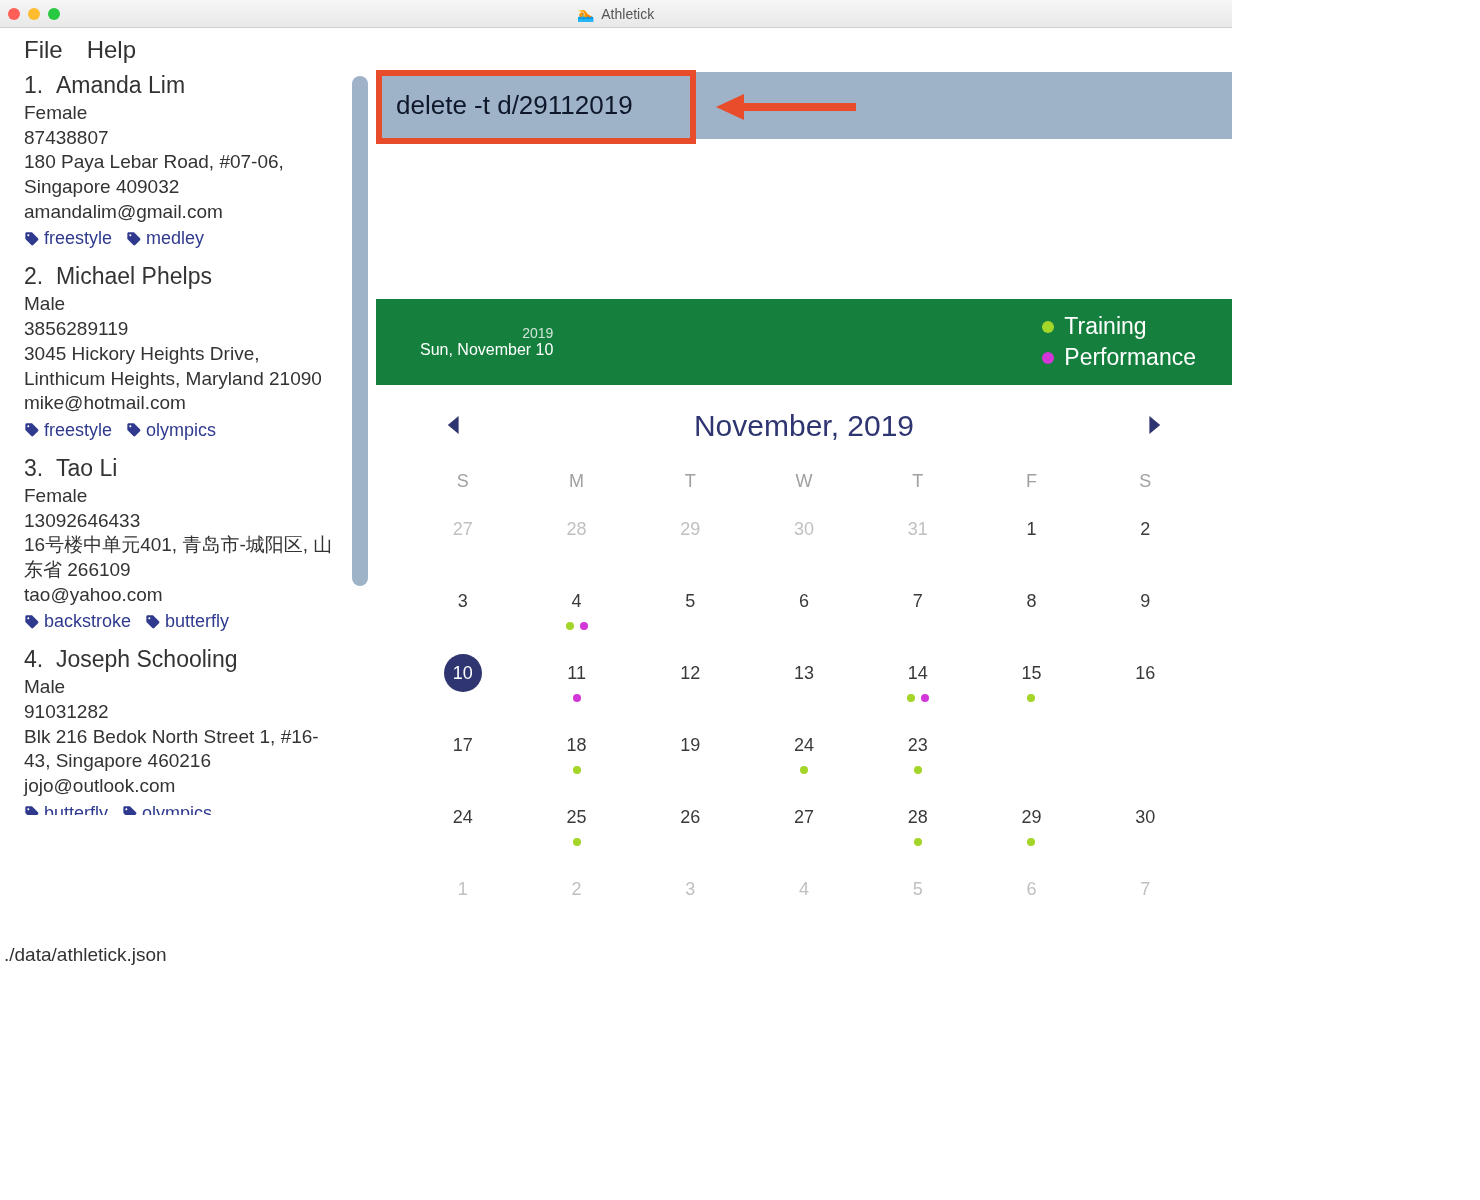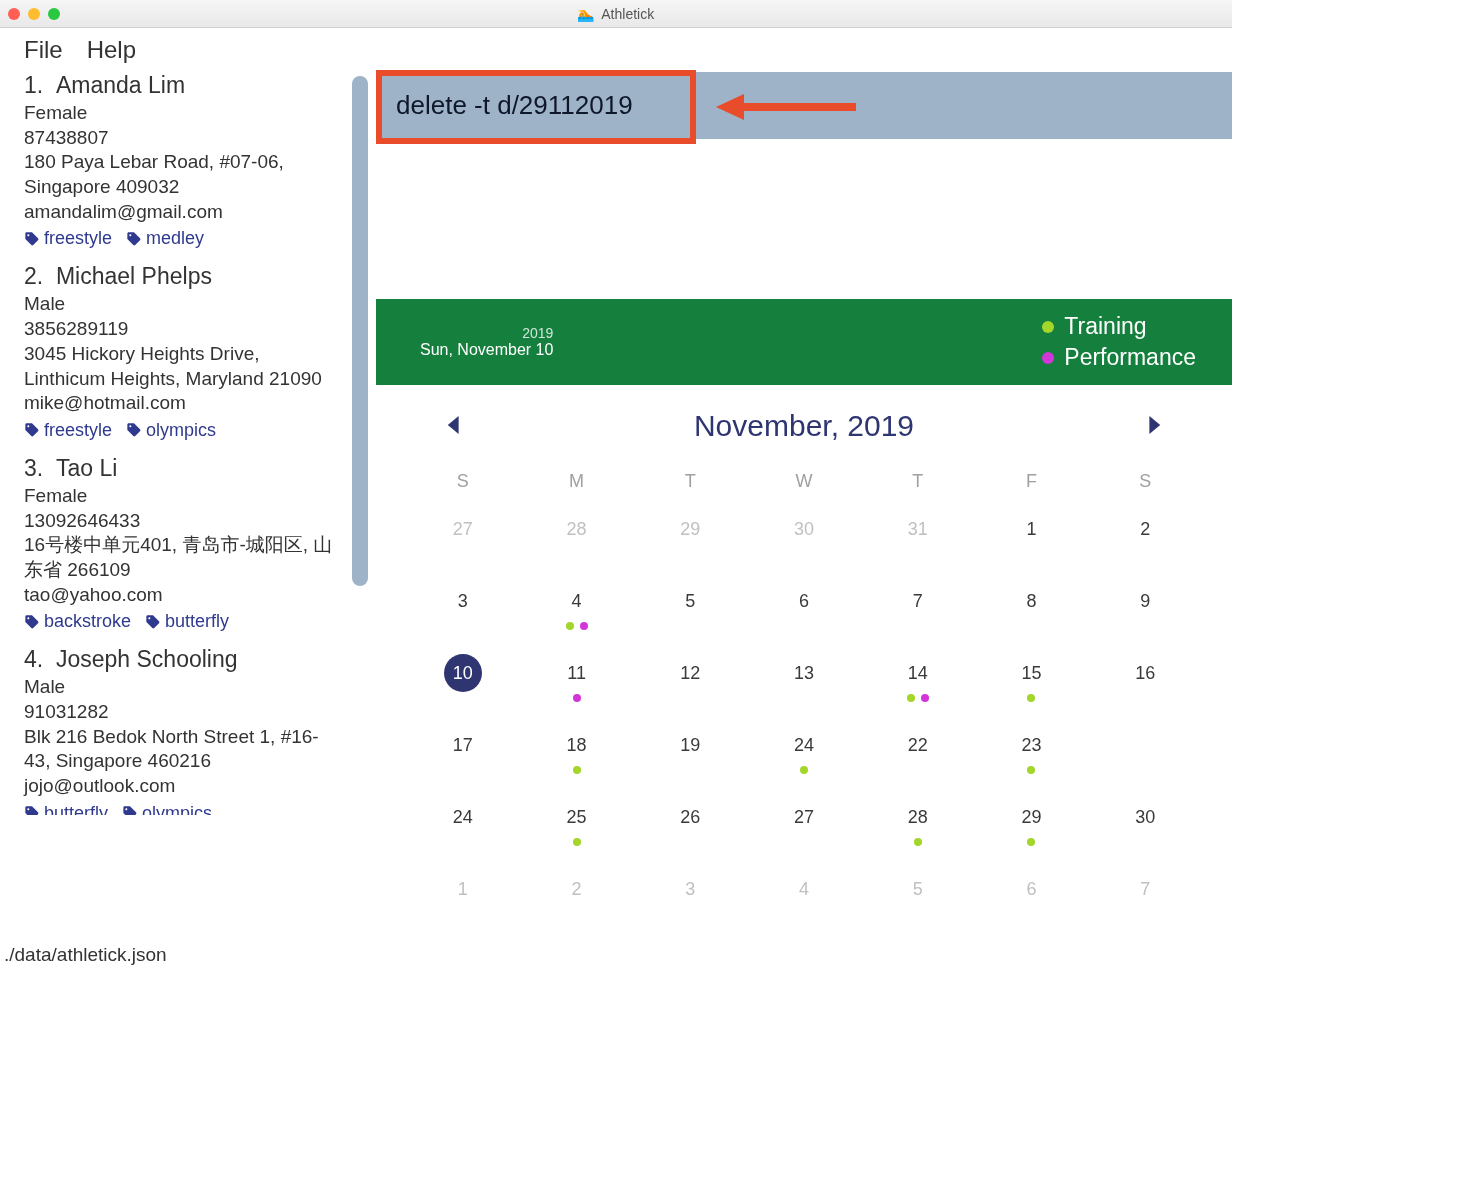--- a/index.html
+++ b/index.html
@@ -251,21 +251,20 @@
           </div>
           <div class="dayrow">
             <div class="daycell"><span class="num">17</span><div class="dots"></div></div>
             <div class="daycell"><span class="num">18</span><div class="dots">
                 <span class="eventdot" style="background:#a4d62a"></span>
               </div></div>
             <div class="daycell"><span class="num">19</span><div class="dots"></div></div>
             <div class="daycell"><span class="num">24</span><div class="dots">
                 <span class="eventdot" style="background:#a4d62a"></span>
               </div></div>
-            <div class="daycell"><span class="num">22</span><div class="dots"></div></div>
             <div class="daycell"><span class="num">23</span><div class="dots">
                 <span class="eventdot" style="background:#a4d62a"></span>
               </div></div>
           </div>
           <div class="dayrow">
             <div class="daycell"><span class="num">24</span><div class="dots"></div></div>
             <div class="daycell"><span class="num">25</span><div class="dots">
                 <span class="eventdot" style="background:#a4d62a"></span>
               </div></div>
             <div class="daycell"><span class="num">26</span><div class="dots"></div></div>

